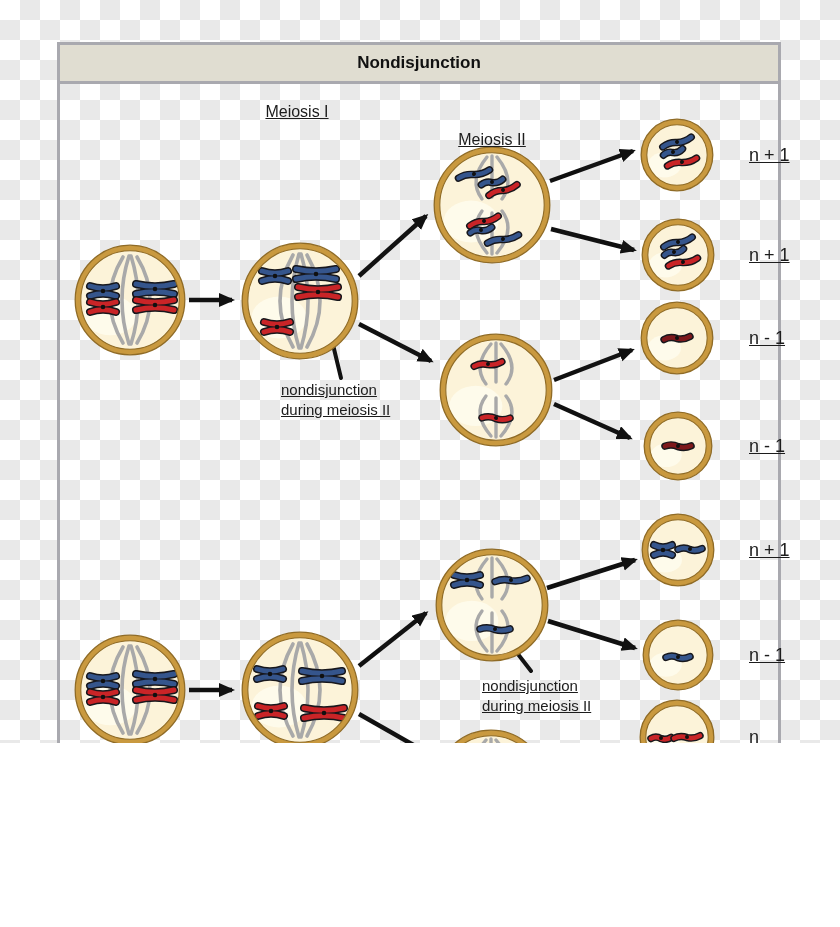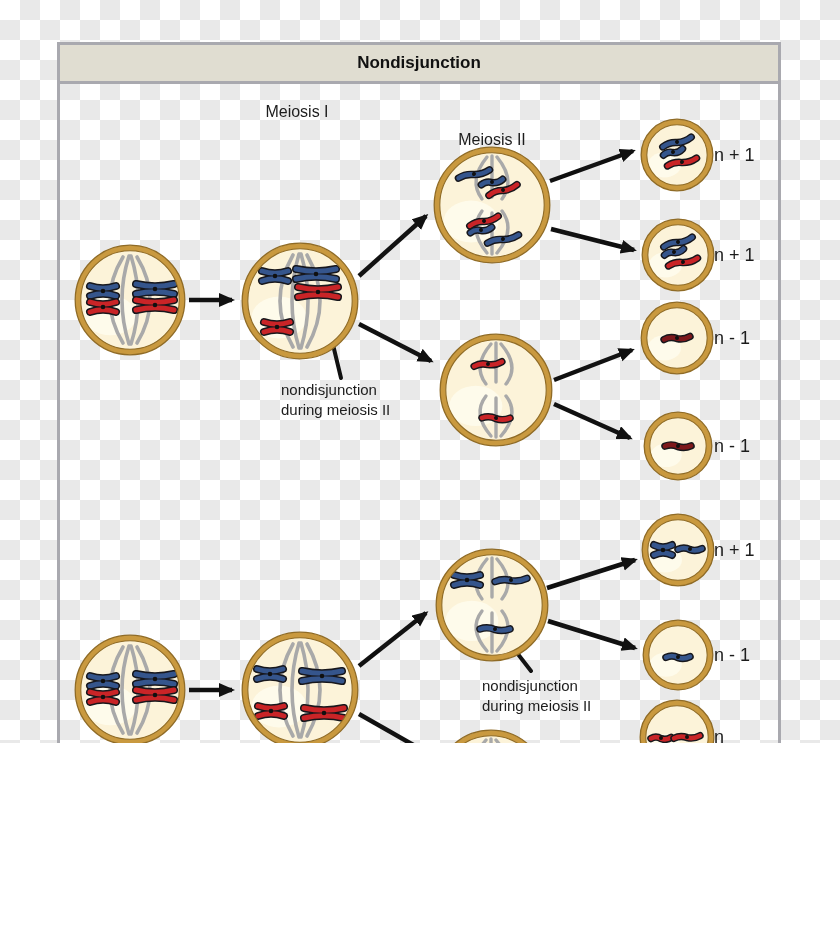--- a/index.html
+++ b/index.html
@@ -19,24 +19,24 @@
     position:absolute;left:57px;top:42px;width:724px;height:842px;
     box-sizing:border-box;border:3px solid #a9a9af;background:transparent;
   }
   .panel-header{
     position:absolute;left:0;top:0;right:0;height:36px;
     background:#e0ddd1;border-bottom:3px solid #a9a9af;
     display:flex;align-items:center;justify-content:center;
   }
   .panel-title{font-size:17px;font-weight:bold;color:#111;}
   .diagram-svg{position:absolute;left:0;top:0;width:840px;height:927px;}
-  .lbl{position:absolute;white-space:nowrap;}
+  .lbl{position:absolute;white-space:nowrap;text-decoration:underline;}
   .col-label{font-size:16px;width:160px;text-align:center;}
   .annot{font-size:15px;line-height:20px;}
-  .outcome{font-size:18px;height:24px;line-height:24px;}
+  .outcome{font-size:18px;height:24px;line-height:24px;margin-left:35px;}
 </style>
 </head>
 <body>
 
 <div class="stage">
 
   <svg class="diagram-svg" id="diagram" viewBox="0 0 840 927" xmlns="http://www.w3.org/2000/svg">
       <defs>
         <marker id="ah" markerUnits="userSpaceOnUse" markerWidth="18" markerHeight="16" refX="13" refY="7" orient="auto">
           <path d="M0,0 L16,7 L0,14 Z" fill="#111111"></path>

